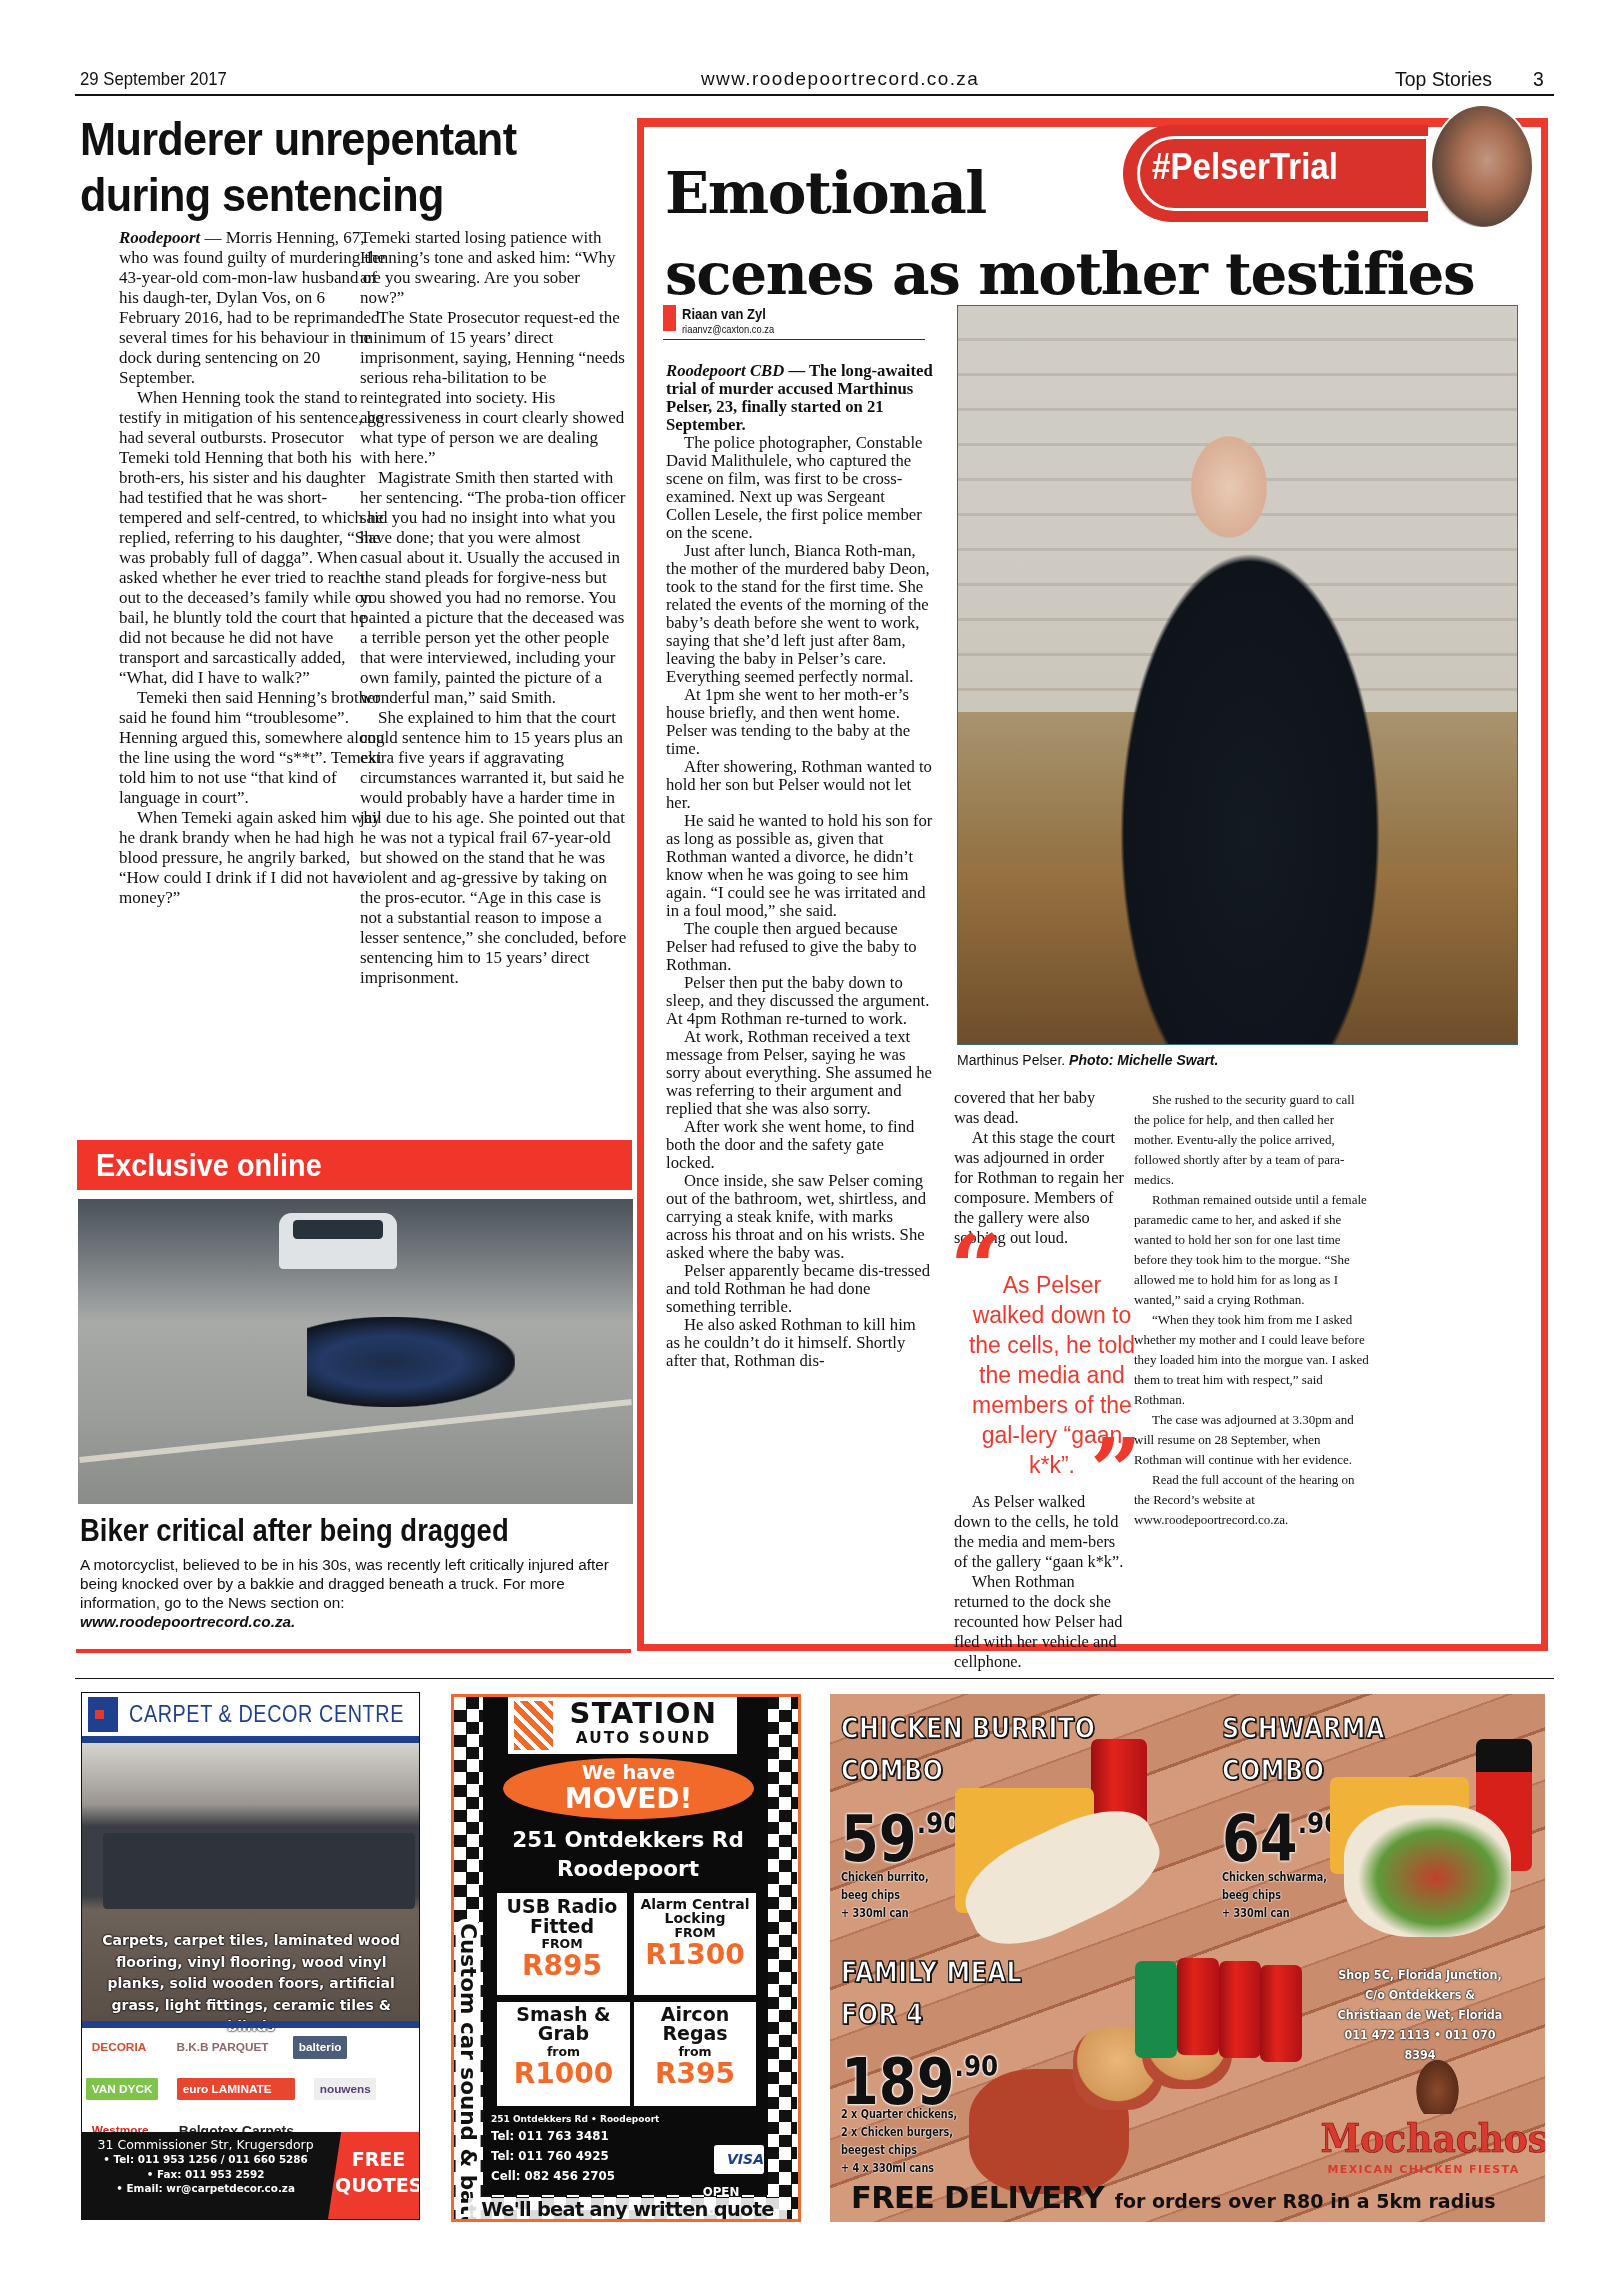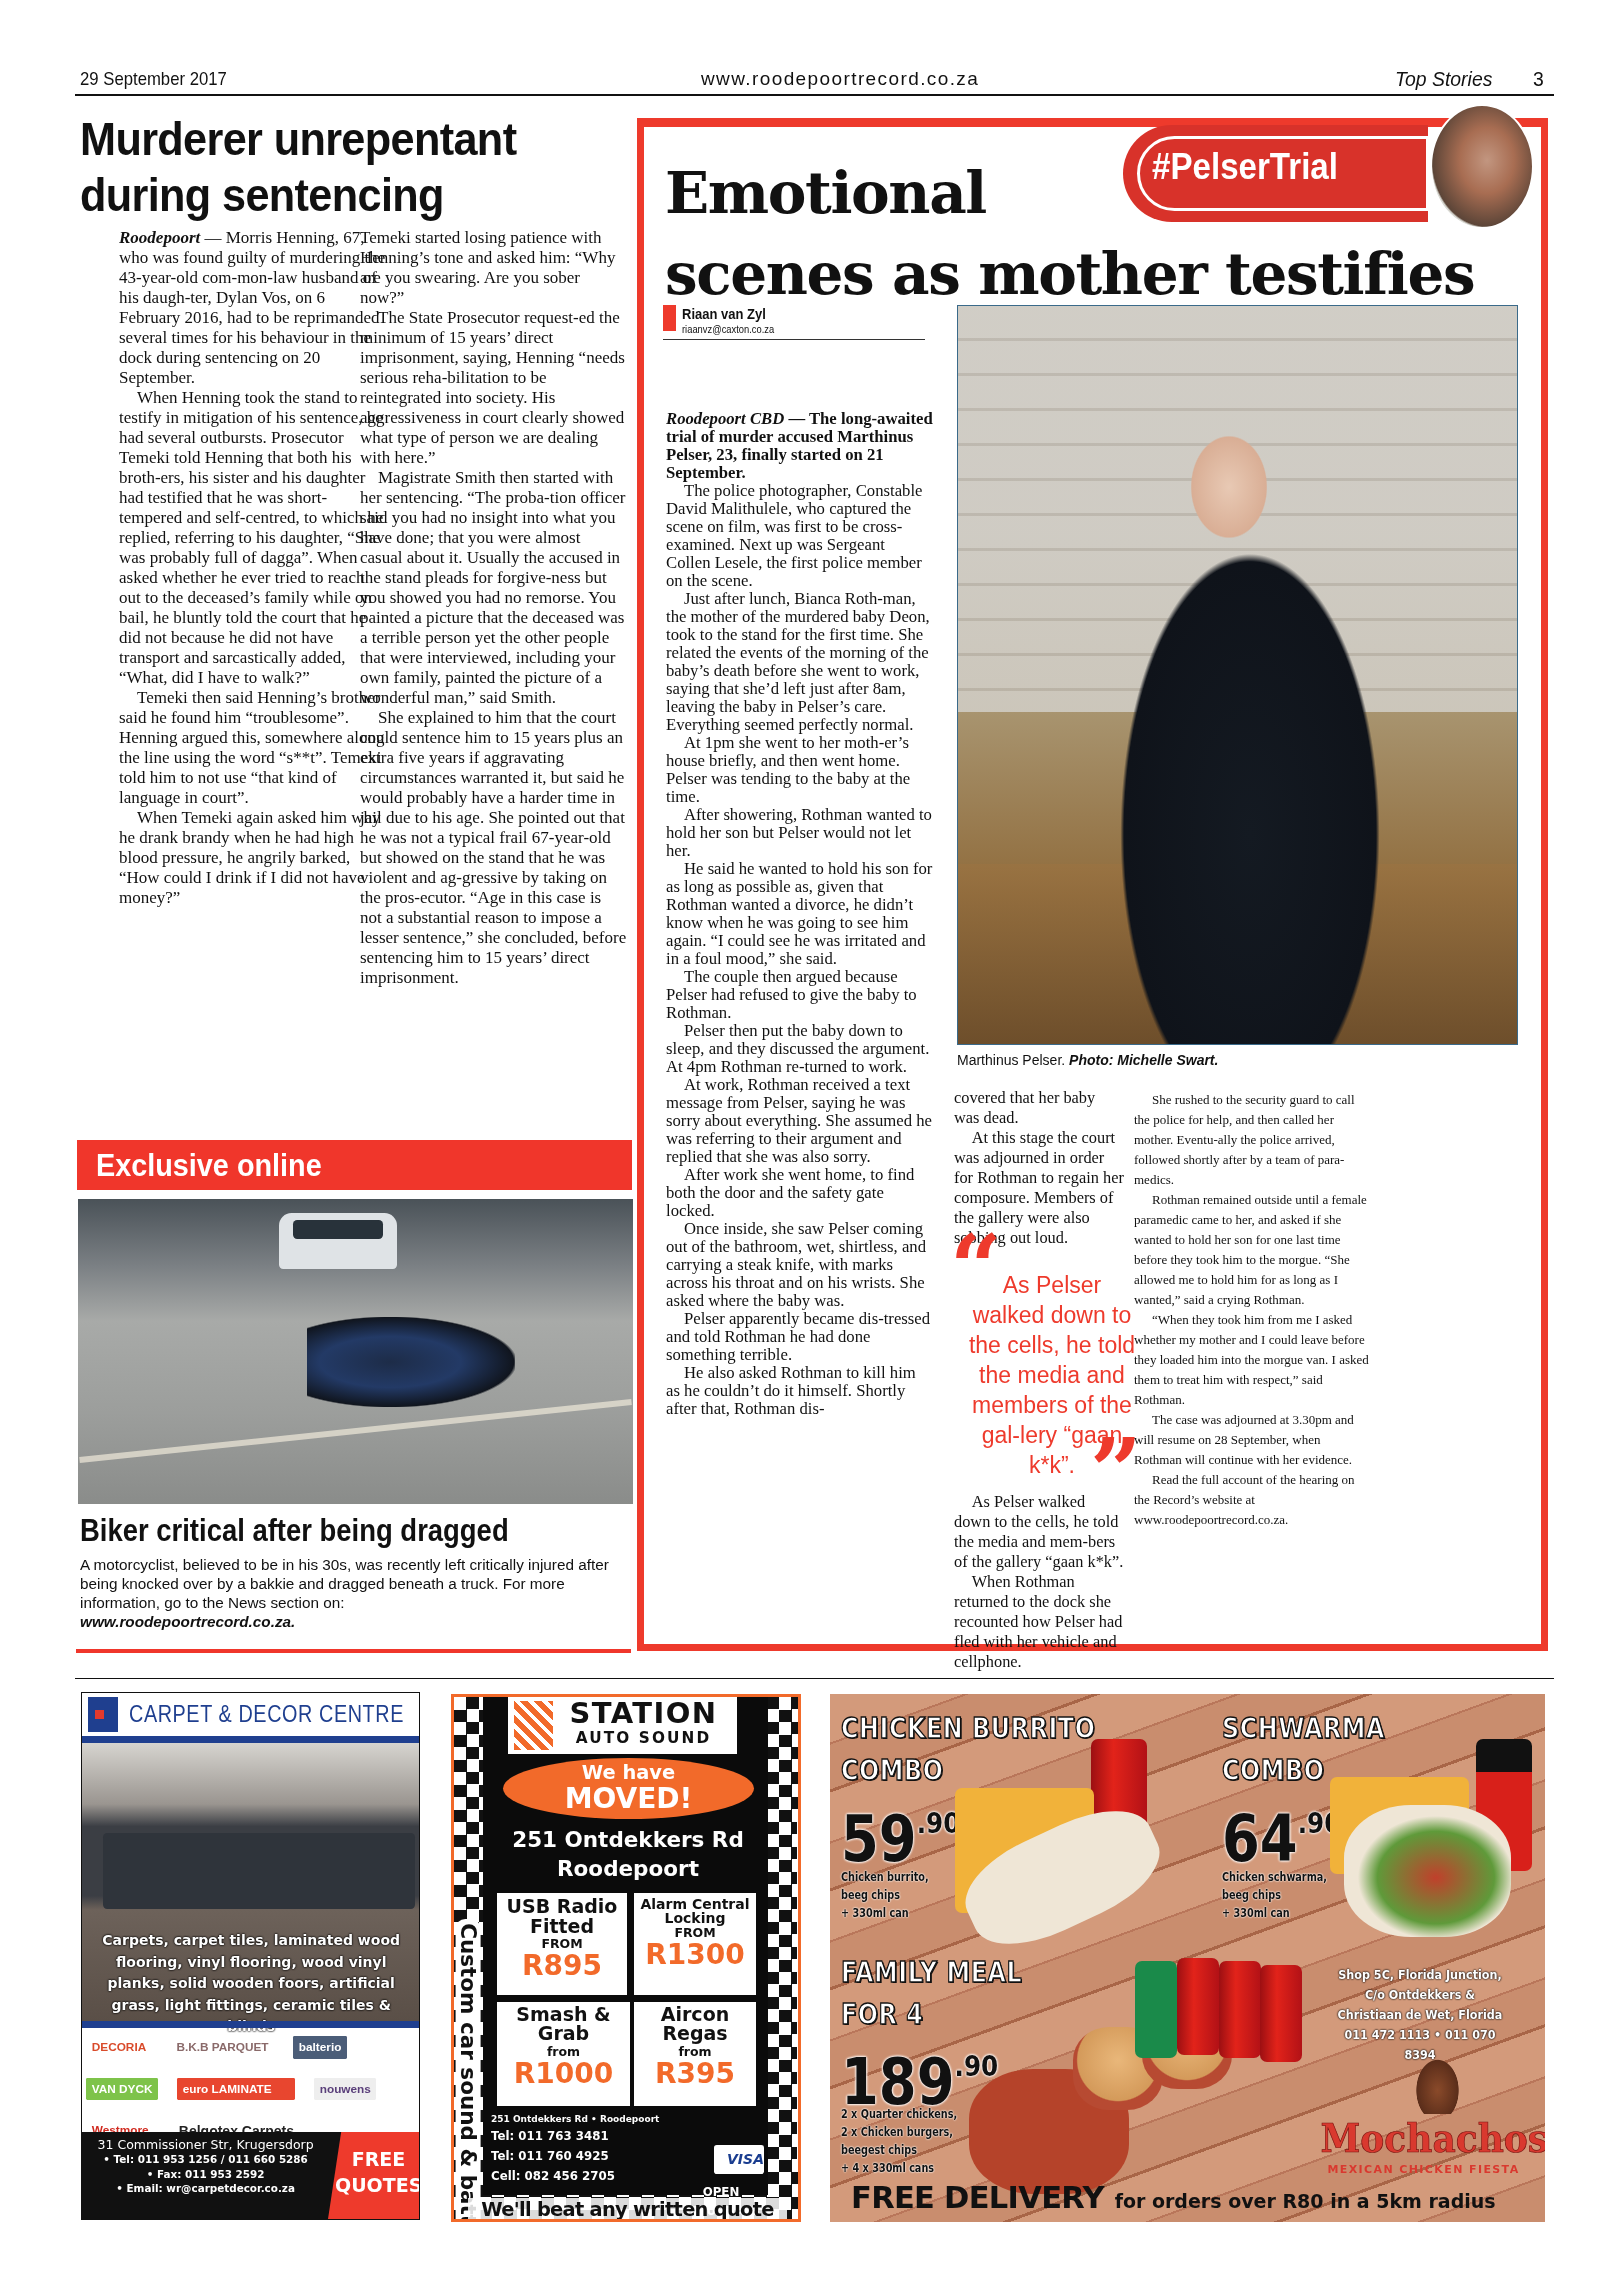--- a/index.html
+++ b/index.html
@@ -5,21 +5,21 @@
   * { box-sizing: border-box; margin: 0; padding: 0; }
   html, body { width: 1624px; height: 2295px; background: #fff; overflow: hidden; }
   body { position: relative; font-family: "Liberation Serif", serif; color: #111; }
 
   .abs { position: absolute; }
 
   
   .hdr-rule { left: 75px; top: 94px; width: 1479px; height: 2.1px; background: #111; }
   .hdr-date { left: 80px; top: 68px; font-family: "Liberation Sans", sans-serif; font-size: 19px; transform: scaleX(0.88); transform-origin: left; }
   .hdr-url { left: 701px; top: 68px; font-family: "Liberation Sans", sans-serif; font-size: 19px; letter-spacing: 1.4px; }
-  .hdr-sec { left: 1395px; top: 68px; font-family: "Liberation Sans", sans-serif; font-size: 19.4px; font-style: italic; }
+  .hdr-sec { left: 1395px; top: 68px; font-family: "Liberation Sans", sans-serif; font-size: 19.4px; }
   .hdr-page { left: 1533px; top: 68px; font-family: "Liberation Sans", sans-serif; font-size: 19.4px; }
 
   
   .l-title { left: 80px; top: 111px; width: 555px; font-family: "Liberation Sans", sans-serif; font-size: 47px; line-height: 56px; transform: scaleX(0.92); transform-origin: left; letter-spacing: -0.7px; }
   .col { font-size: 17px; line-height: 20px; text-align: left; hyphens: manual; }
   .col p { text-indent: 0; }
   .col p + p { text-indent: 18px; }
   .col .dateline { font-style: italic; font-weight: bold; }
   .l-col1 { left: 80px; top: 228px; width: 267px; margin-left: 39px; }
   .l-col2 { left: 360px; top: 228px; width: 267px; }
@@ -57,21 +57,21 @@
      border: 1.4px solid #3a6a8a; overflow: hidden; }
   .p-photo .wall { position: absolute; left: 0; top: 0; width: 100%; height: 55%; background: repeating-linear-gradient(180deg, #d2cfc8 0 32px, #bdb8af 32px 35px); opacity: .85; }
   .p-photo .person { position: absolute; left: 125px; top: 42px; width: 326px; height: 708px;
      background: radial-gradient(ellipse 62px 83px at 146px 139px, #e8c9b4 0%, #d9ae95 60%, transparent 62%),
                  radial-gradient(ellipse 180px 389px at 167px 486px, #141a22 0%, #0f131a 70%, transparent 72%); }
   .p-photo .desk { position: absolute; left: 0; bottom: 0; width: 100%; height: 180px; background: linear-gradient(180deg,#9a7342,#6e4e2a); opacity: .8; }
   .p-caption { left: 957px; top: 1052px; font-family: "Liberation Sans", sans-serif; font-size: 14px; }
   .p-caption b { font-style: italic; }
 
   .p-col1 { left: 666px; top: 362px; width: 267px; font-size: 16.7px; line-height: 18px; }
-  .p-col1 .lead { font-weight: bold; margin-top: 48px; }
+  .p-col1 .lead { font-weight: bold; }
   .p-col1 .lead i { font-weight: bold; }
   .p-col2 { left: 954px; top: 1088px; width: 174px; font-size: 16.7px; line-height: 20px; transform: scaleX(0.98); transform-origin: left; }
   .p-col3 { left: 1134px; top: 1090px; width: 236px; font-size: 13px; line-height: 20px; }
   .p-col2b { left: 954px; top: 1492px; width: 174px; }
 
   .pull-open { left: 950px; top: 1222px; font-family: "DejaVu Serif", serif; font-weight: bold; font-size: 90px; color: #ee3a2c; line-height: 1; }
   .pull-close { left: 1090px; top: 1426px; font-family: "DejaVu Serif", serif; font-weight: bold; font-size: 90px; color: #ee3a2c; line-height: 1; }
   .pull-text { left: 965px; top: 1270px; width: 174px; text-align: center; font-family: "Liberation Sans", sans-serif; font-size: 23px; line-height: 30px; color: #ee3a2c; }
 
   

